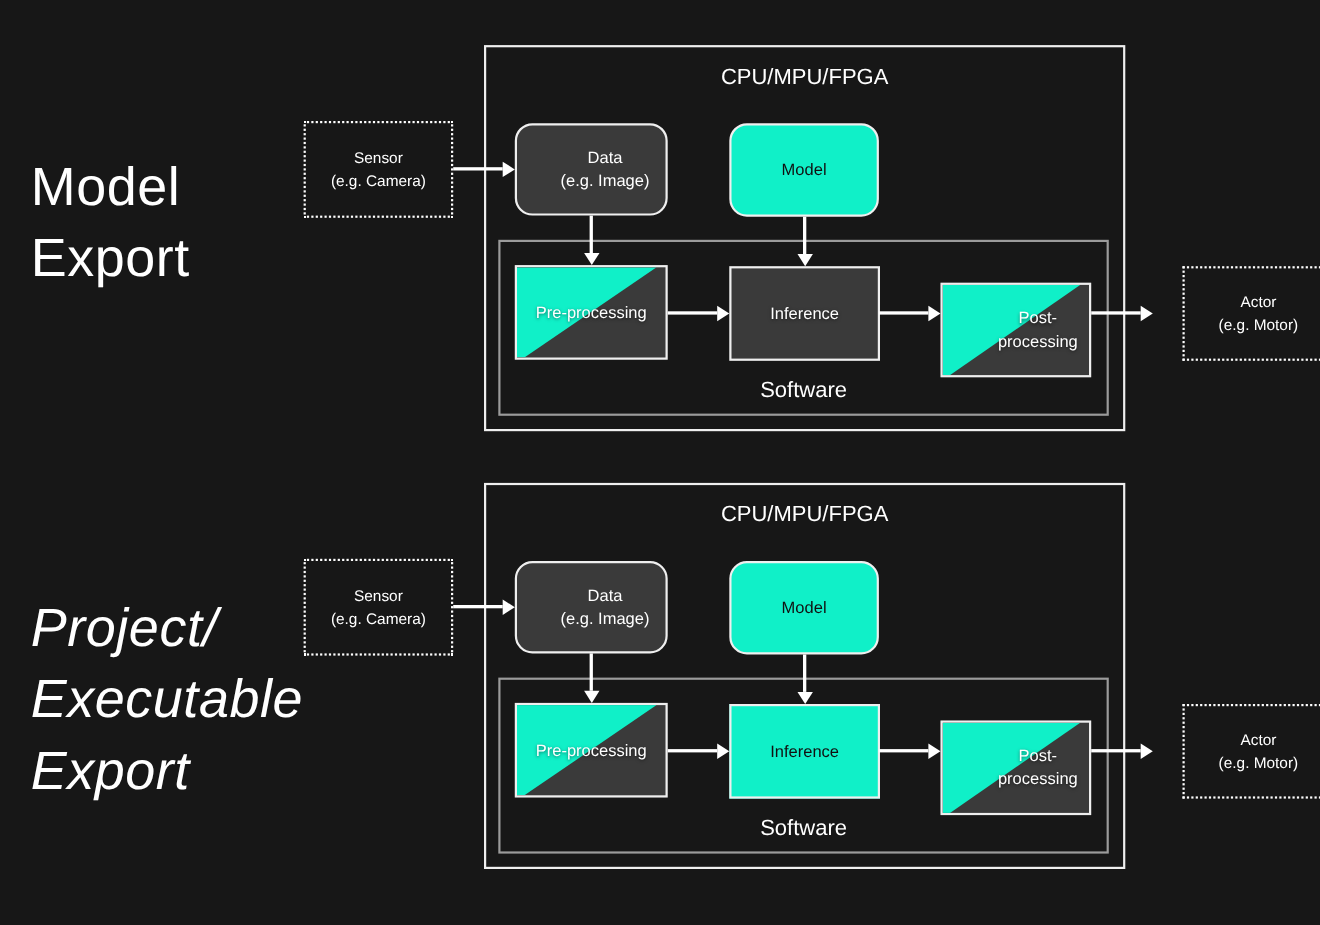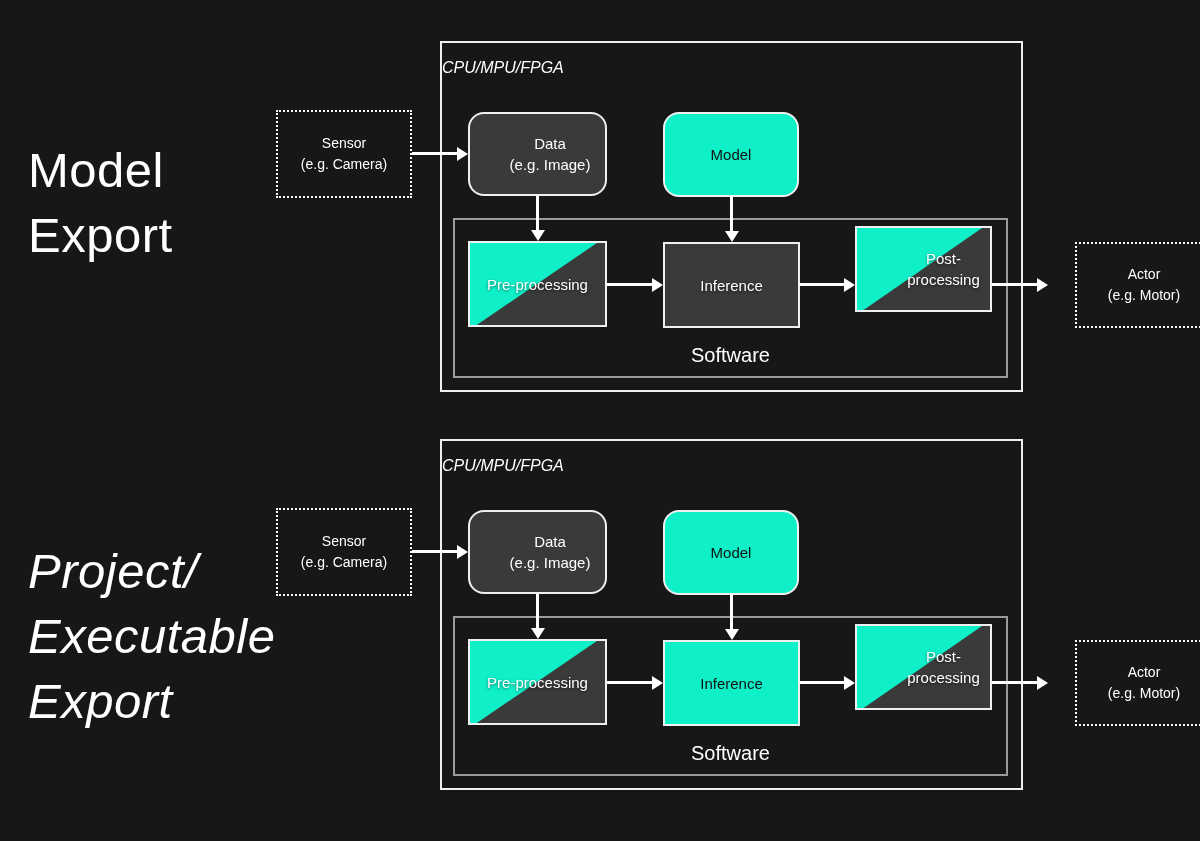--- a/index.html
+++ b/index.html
@@ -33,24 +33,23 @@
 
   
   .cpu {
     position: absolute;
     left: 440px; top: 41px; width: 583px; height: 351px;
     border: 2px solid var(--border_light, #ededed);
   }
   .cpu-label {
     position: absolute;
     top: 16px; left: 0; width: 100%;
-    text-align: left;
-    color: var(--text_light, #ffffff);
-    font-size: 16px;
-    font-style: italic;
+    text-align: center;
+    color: var(--text_light, #ffffff);
+    font-size: 20px;
   }
   .soft {
     position: absolute;
     left: 453px; top: 218px; width: 555px; height: 160px;
     border: 2px solid var(--border_gray, #9b9b9b);
   }
   .soft-label {
     position: absolute;
     bottom: 9px; left: 0; width: 100%;
     text-align: center;
@@ -103,21 +102,21 @@
   .sbox.teal { background: var(--accent_teal, #10f0c8); color: var(--text_dark, #111111); }
   .sbox.teal .lbl { text-shadow: none; }
   .sbox.dark { background: var(--box_dark, #3a3a3a); }
   .tri {
     position: absolute; inset: 0; z-index: 1;
     background: var(--accent_teal, #10f0c8);
     clip-path: polygon(0 0, 94% 0, 5% 100%, 0 100%);
   }
   .prebox  { left: 468px; top: 241px; width: 139px; height: 86px; }
   .infbox  { left: 663px; top: 242px; width: 137px; height: 86px; }
-  .postbox { left: 855px; top: 226px; width: 137px; height: 86px; padding-left: 40px; }
+  .postbox { left: 855px; top: 257px; width: 137px; height: 86px; padding-left: 40px; }
 
   
   .arrow-right {
     position: absolute;
     height: 3px; background: var(--text_light, #ffffff);
     z-index: 5;
   }
   .arrow-right::after {
     content: ""; position: absolute;
     right: -11px; top: 50%; transform: translateY(-50%);

